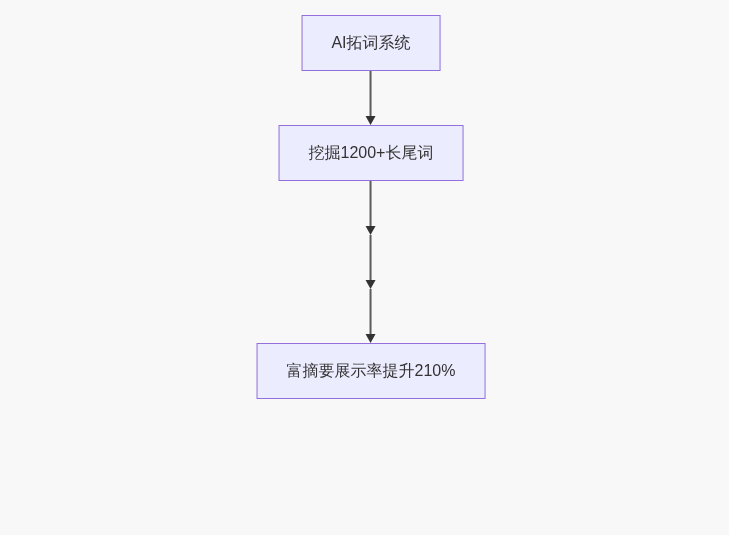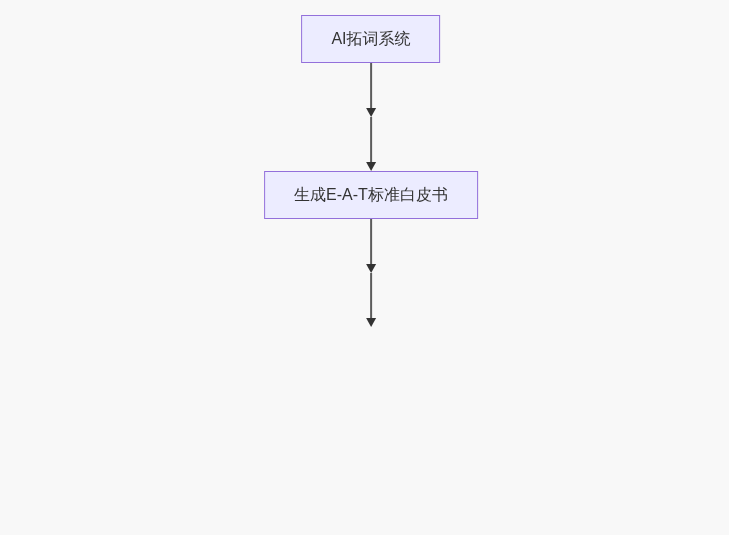--- a/index.html
+++ b/index.html
@@ -20,21 +20,21 @@
     position: absolute;
     left: 371px;
     top: 15px;
     transform: translateX(-50%);
     display: flex;
     flex-direction: column;
     align-items: center;
   }
   .flow-node {
     box-sizing: border-box;
-    height: 48px;
+    height: 56px;
     padding: 8px 29px;
     display: flex;
     align-items: center;
     justify-content: center;
     background: var(--node-fill, #ECECFF);
     border: 1px solid var(--node-border, #9370DB);
     color: var(--text, #333333);
     font-size: 16px;
     white-space: nowrap;
     line-height: 1;
@@ -66,36 +66,39 @@
 
     <div class="flow-node">
       <span>AI拓词系统</span>
     </div>
 
     <div class="flow-edge">
       <div class="edge-line"></div>
       <div class="edge-head"></div>
     </div>
 
-
-    <div class="flow-edge">
-      <div class="edge-line"></div>
-      <div class="edge-head"></div>
-    </div>
-
     <div class="flow-node">
-      <span>生成E-A-T标准白皮书</span>
+      <span>挖掘1200+长尾词</span>
     </div>
 
     <div class="flow-edge">
       <div class="edge-line"></div>
       <div class="edge-head"></div>
     </div>
 
 
     <div class="flow-edge">
       <div class="edge-line"></div>
       <div class="edge-head"></div>
     </div>
 
 
+    <div class="flow-edge">
+      <div class="edge-line"></div>
+      <div class="edge-head"></div>
+    </div>
+
+    <div class="flow-node">
+      <span>富摘要展示率提升210%</span>
+    </div>
+
   </div>
 </div>
 
 </body></html>

